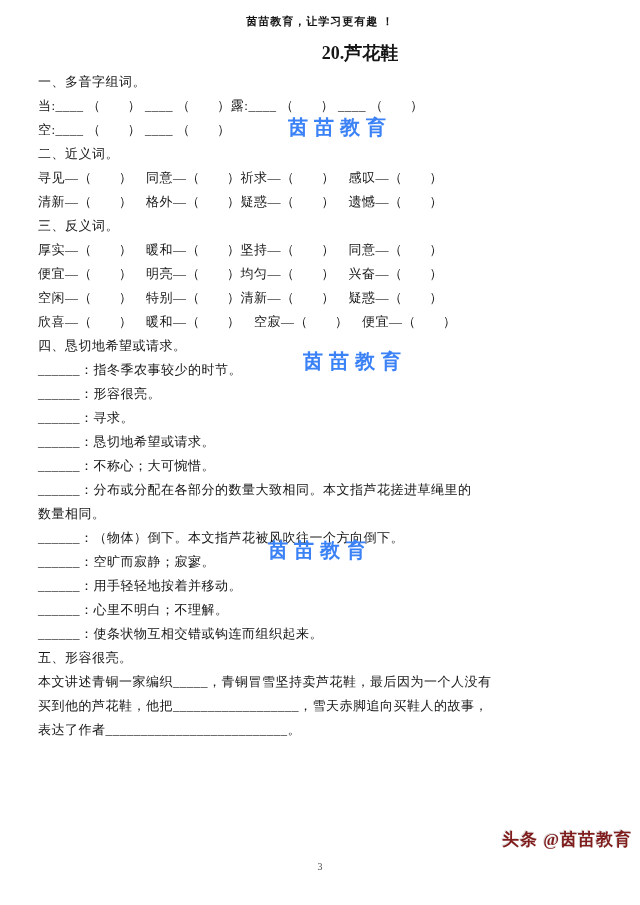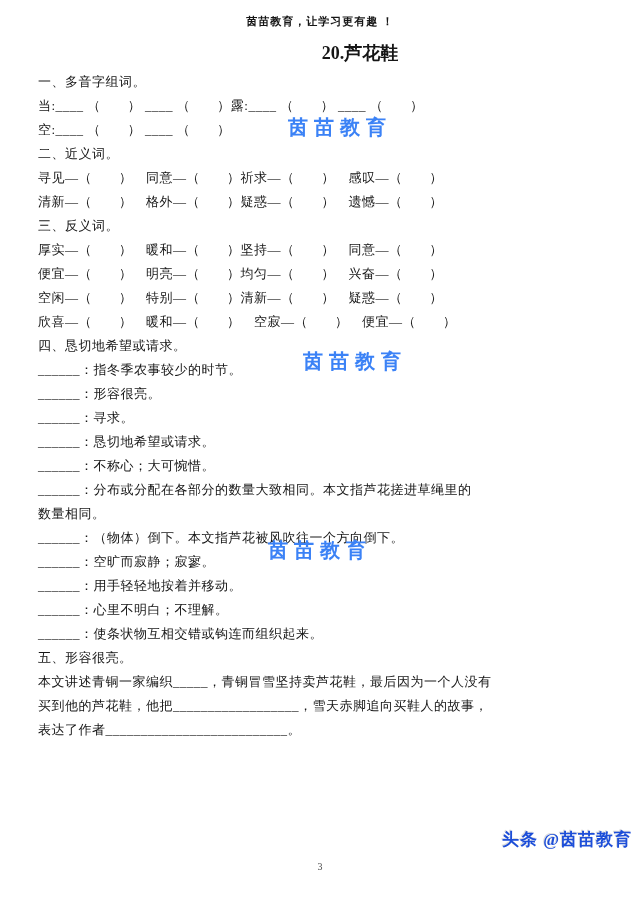--- a/index.html
+++ b/index.html
@@ -62,21 +62,21 @@
     text-align: center;
     font-size: 10px;
     color: #4a4a4a;
   }
   .platform-logo {
     position: absolute;
     top: 828px;
     right: 8px;
     font-size: 17px;
     font-weight: 700;
-    color: #1d4ed8;
+    color: #7f1d1d;
     letter-spacing: 1px;
     text-shadow: 1px 1px 0 rgba(255,255,255,0.9), -1px -1px 0 rgba(150,150,150,0.35);
   }
 </style>
 </head>
 <body>
 
 <div class="page">
 
   <div class="slogan">茵苗教育，让学习更有趣 ！</div>

